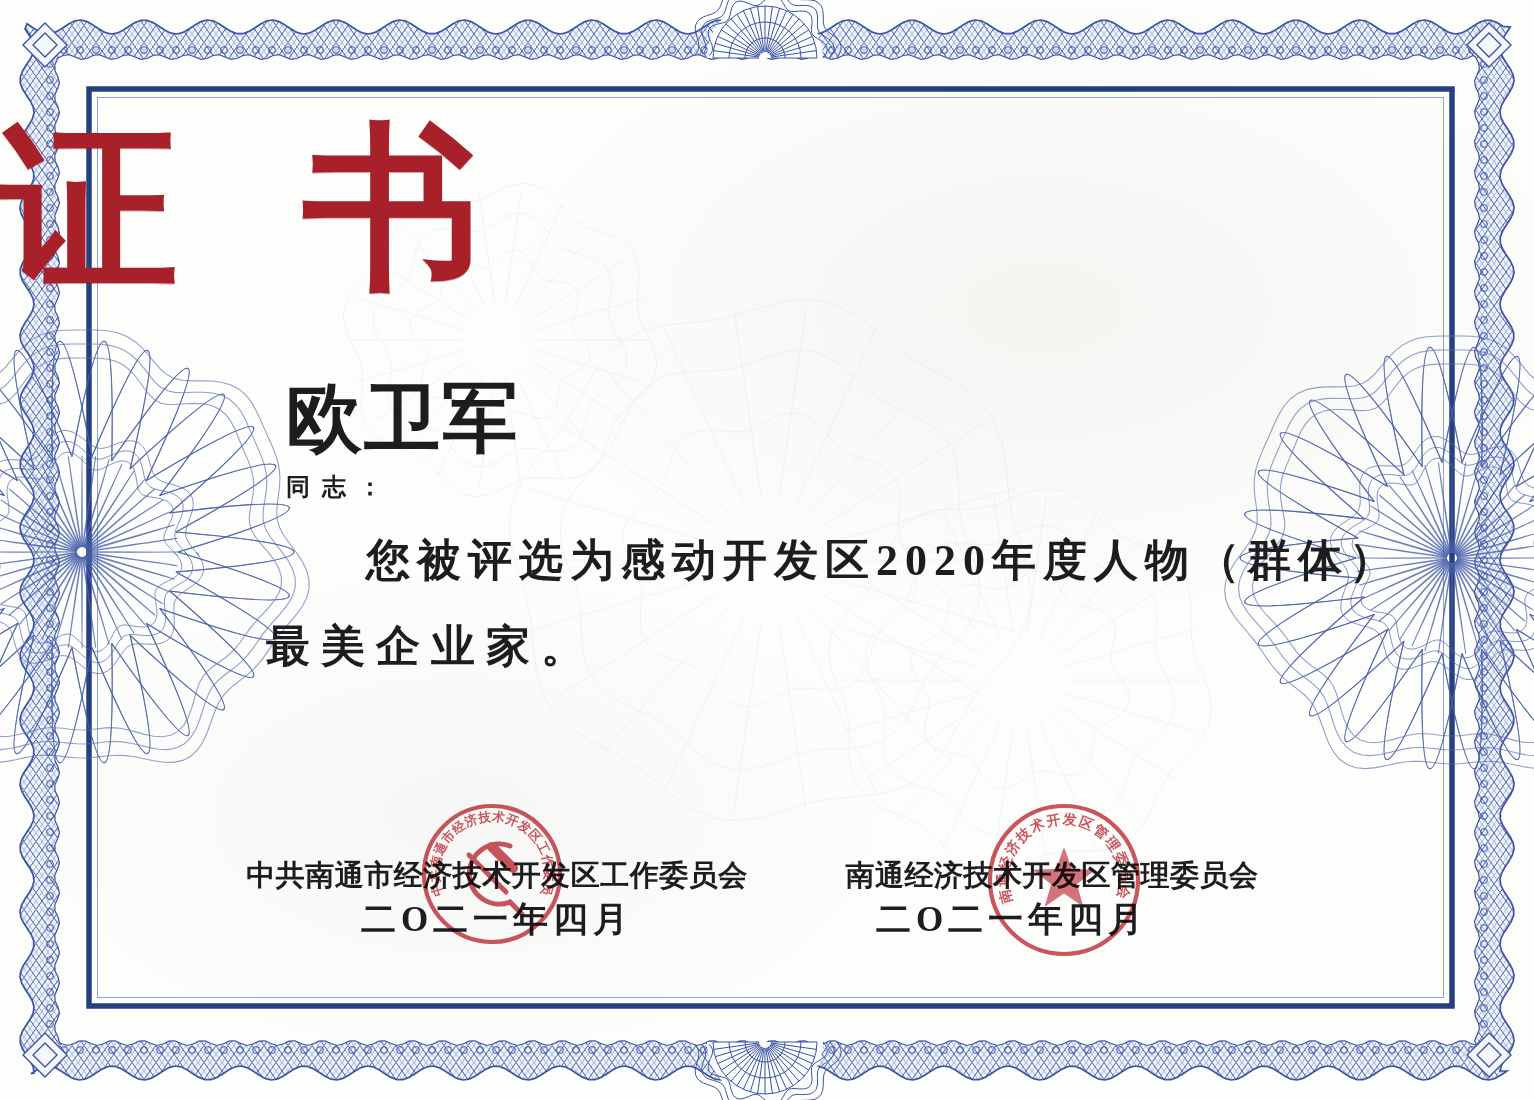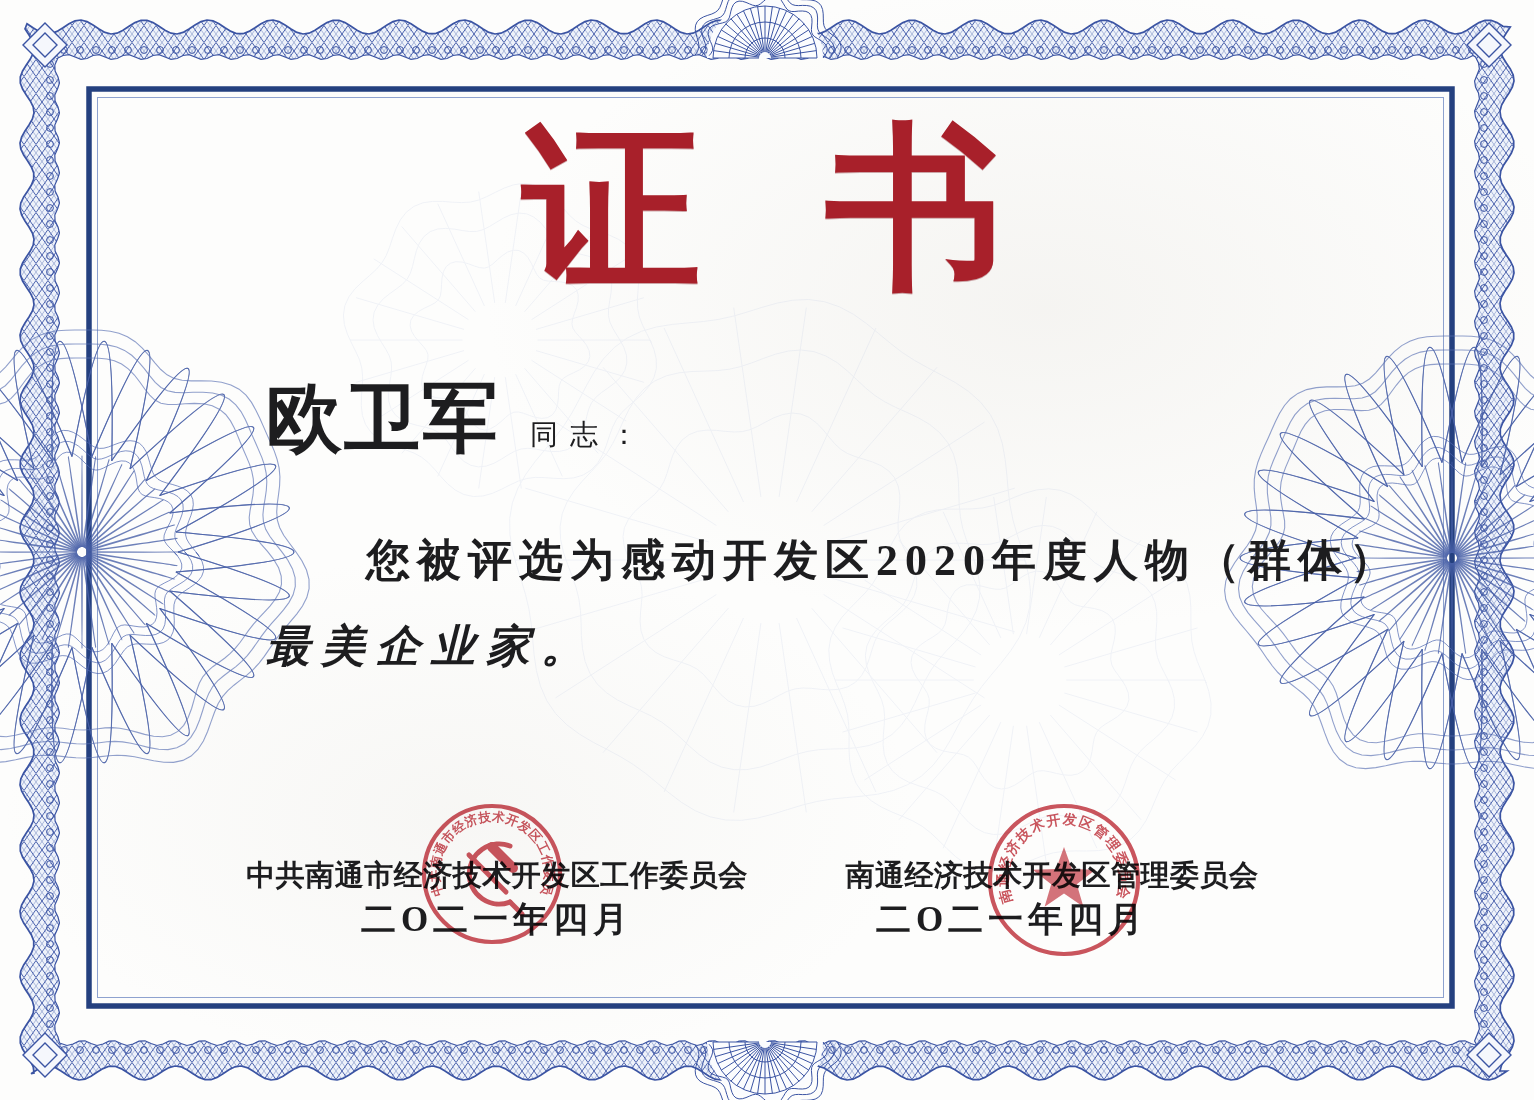--- a/index.html
+++ b/index.html
@@ -10,31 +10,31 @@
     background:
       radial-gradient(900px 520px at 68% 28%, rgba(224,221,214,0.28), transparent 62%),
       radial-gradient(760px 430px at 30% 74%, rgba(226,224,218,0.22), transparent 60%),
       #fdfdfc;
     font-family:"Liberation Serif","DejaVu Serif",serif;
     color:var(--text-black,#1d1d1f);
   }
   svg.deco{position:absolute;left:0;top:0;pointer-events:none;}
   .title{
     position:absolute;left:0;right:0;top:120px;
-    text-align:center;line-height:1;
+    line-height:1;
     font-size:178px;font-weight:700;
     letter-spacing:8px;word-spacing:64px;
     color:var(--title-red,#a8202a);
     text-shadow:0 1px 0 rgba(120,10,16,0.35);
   }
-  .name-row{position:absolute;left:266px;top:368px;display:flex;align-items:baseline;white-space:nowrap;}
+  .name-row{position:absolute;left:266px;top:368px;display:flex;align-items:baseline;white-space:nowrap;flex-direction:column;}
   .name{font-size:76px;font-weight:900;letter-spacing:2px;}
-  .salutation{font-size:28px;font-weight:400;margin-left:30px;letter-spacing:12px;}
+  .salutation{font-size:24px;font-weight:700;margin-left:20px;letter-spacing:12px;}
   .body-line-1{position:absolute;left:366px;top:531px;font-size:44px;font-weight:600;letter-spacing:7px;white-space:nowrap;text-align:right;}
-  .body-line-2{position:absolute;left:266px;top:617px;font-size:44px;font-weight:600;letter-spacing:11px;white-space:nowrap;font-style:italic;}
+  .body-line-2{position:absolute;left:266px;top:617px;font-size:44px;font-weight:600;letter-spacing:11px;white-space:nowrap;}
   .issuer{position:absolute;transform:translateX(-50%);text-align:center;white-space:nowrap;}
   .issuer-left{left:497px;top:856px;}
   .issuer-right{left:1052px;top:856px;}
   .issuer .org{font-size:29px;font-weight:600;letter-spacing:0.5px;}
   .issuer .date{font-size:35px;font-weight:600;letter-spacing:5px;}
   .issuer-right .date{position:relative;left:-40px;}
   svg.seal{position:absolute;mix-blend-mode:multiply;opacity:0.88;pointer-events:none;}
   .seal-left{left:408px;top:782px;}
   .seal-right{left:974px;top:786px;}
   .seal text{font-weight:700;}

